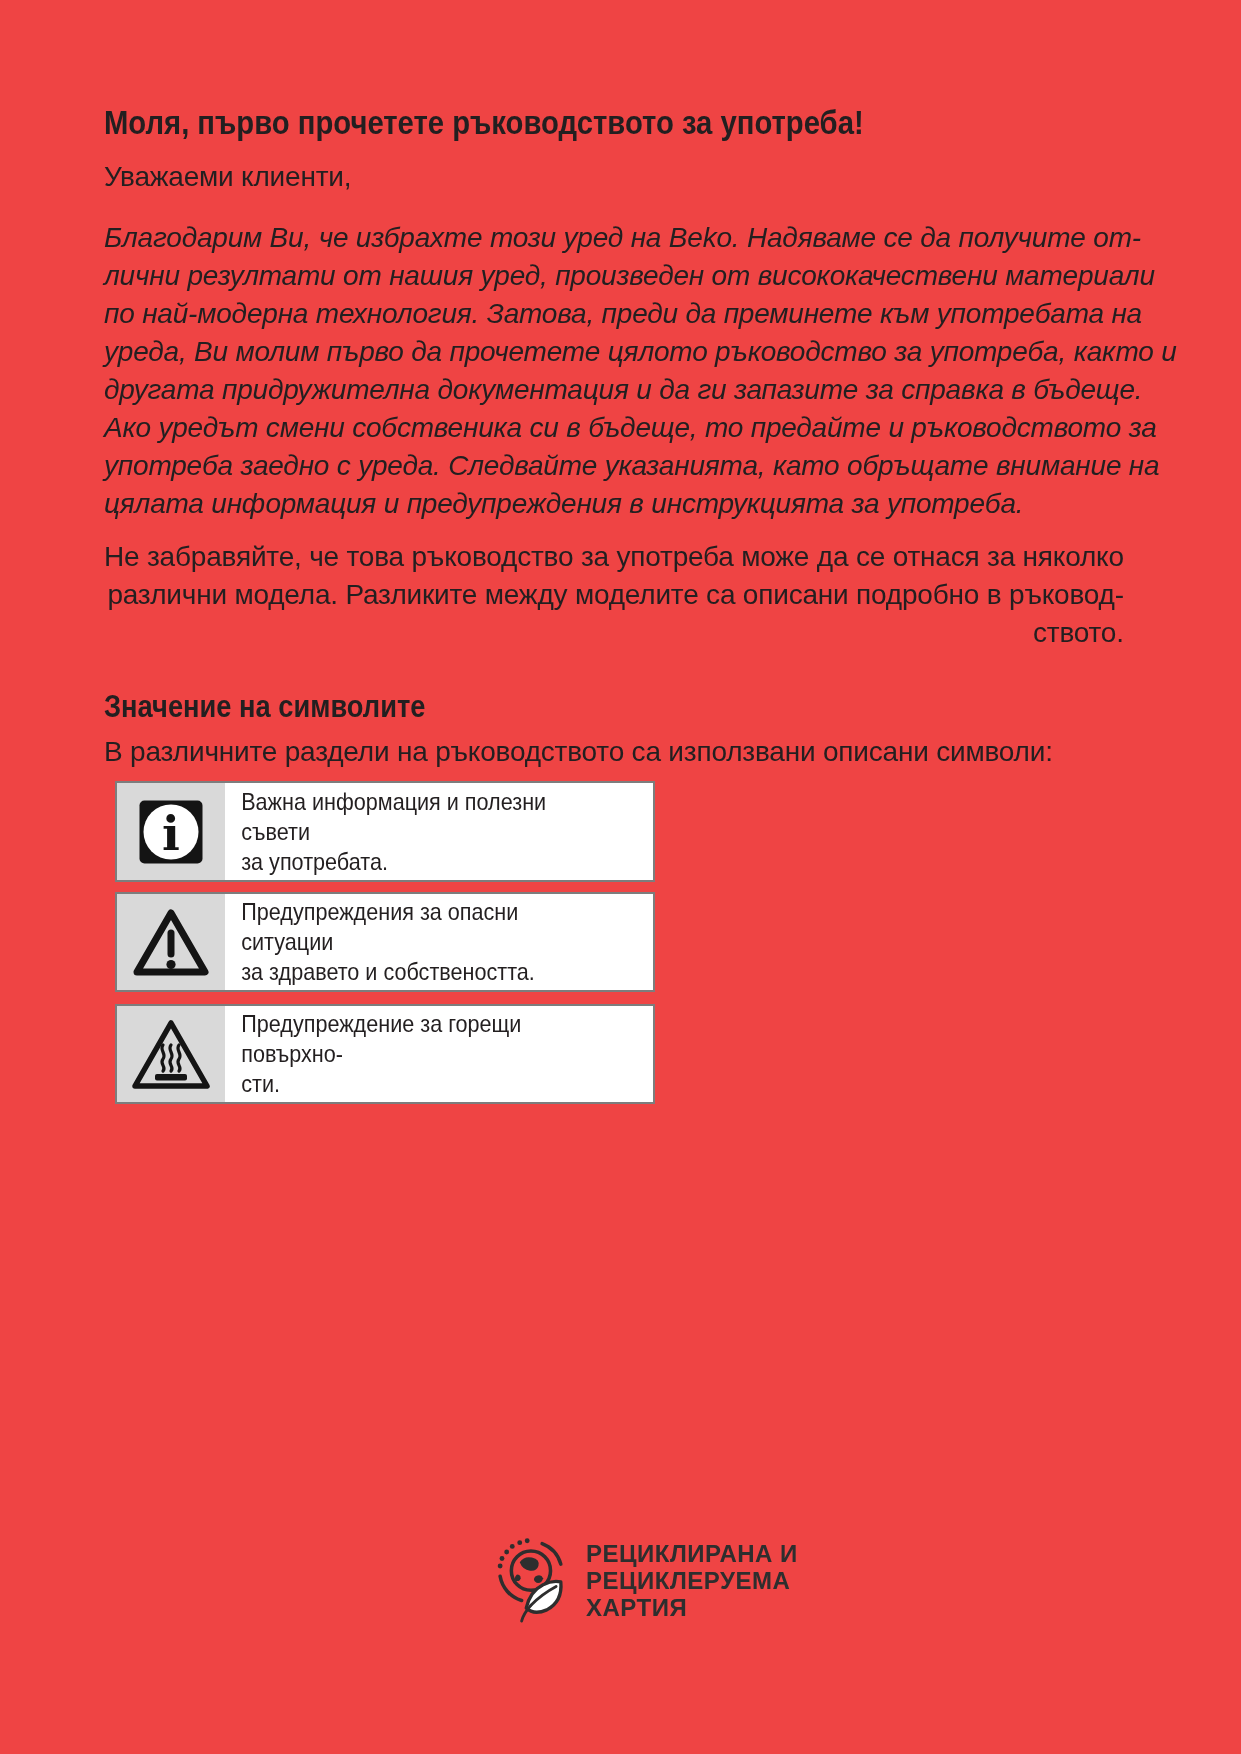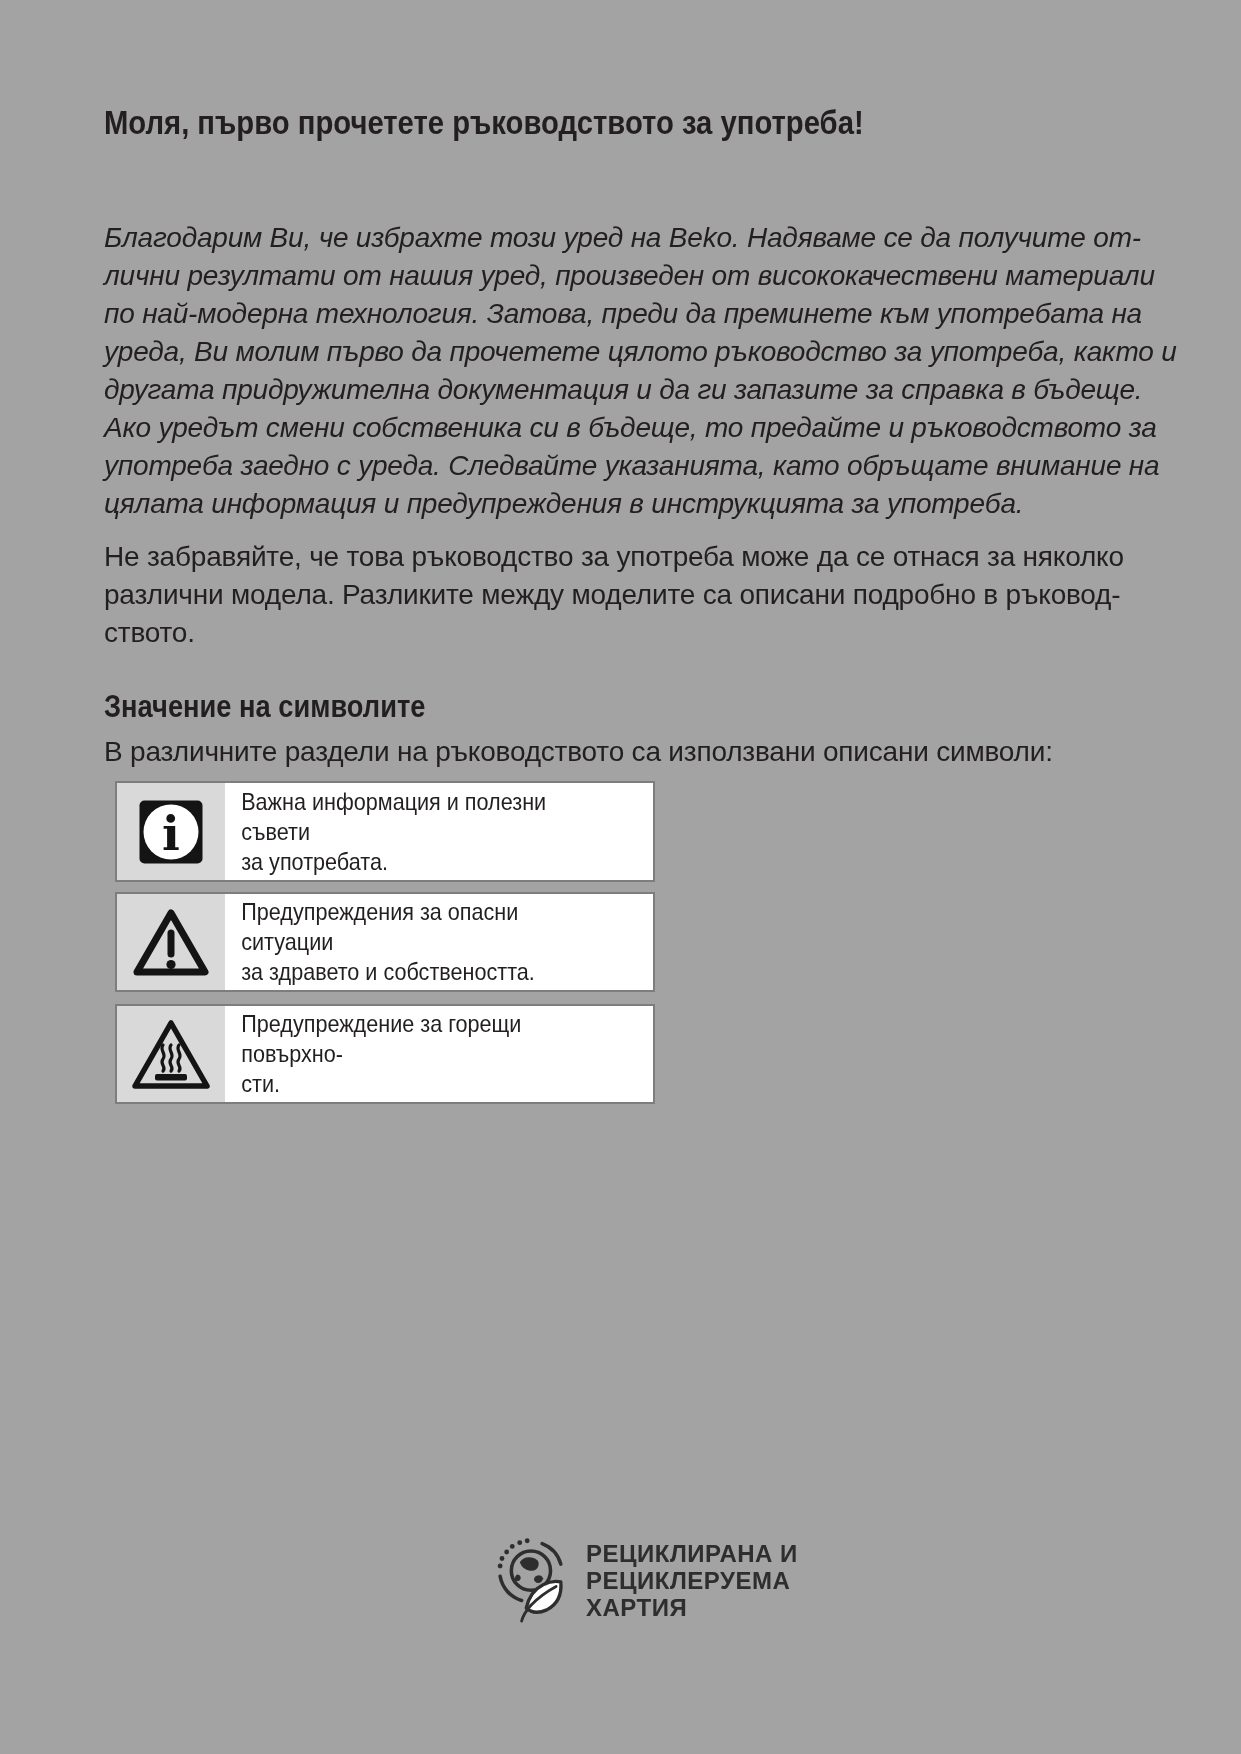--- a/index.html
+++ b/index.html
@@ -1,36 +1,36 @@
 <!DOCTYPE html>
 <html lang="bg"><head>
 <meta charset="utf-8">
 <style>
   html,body{margin:0;padding:0;background:#ffffff;}
   .page{
     position:relative;
     width:1241px;height:1754px;
-    background:#a3a3a3;
+    background:#ef4444;
     font-family:"Liberation Sans", sans-serif;
     color:#231f20;
     overflow:hidden;
   }
   .title{
     position:absolute;left:104px;top:100px;margin:0;
     font-size:34px;font-weight:bold;line-height:44px;
     white-space:pre-line;transform:scaleX(0.86);transform-origin:0 50%;
   }
   .body{
     position:absolute;left:104px;margin:0;
     font-size:28px;font-weight:normal;line-height:38px;
     white-space:pre-line;letter-spacing:-0.2px;
   }
   .salutation{top:158px;}
   .para1{top:219px;font-style:italic;}
-  .para2{top:538px;}
+  .para2{top:538px;text-align:right;}
   .h2{
     position:absolute;left:104px;top:686px;margin:0;
     font-size:31px;font-weight:bold;line-height:42px;
     transform:scaleX(0.88);transform-origin:0 50%;
   }
   .symbols-intro{top:733px;}
   .symbox{
     position:absolute;left:115px;width:540px;
     border:2px solid #7d7d7d;background:#ffffff;
     box-sizing:border-box;display:flex;align-items:stretch;
@@ -60,20 +60,21 @@
   }
   svg{display:block;}
 </style>
 </head>
 <body>
 
 <div class="page">
 
   <h1 class="title">Моля, първо прочетете ръководството за употреба!</h1>
 
+  <p class="body salutation">Уважаеми клиенти,</p>
 
   <p class="body para1">Благодарим Ви, че избрахте този уред на Beko. Надяваме се да получите от-
 лични резултати от нашия уред, произведен от висококачествени материали
 по най-модерна технология. Затова, преди да преминете към употребата на
 уреда, Ви молим първо да прочетете цялото ръководство за употреба, както и
 другата придружителна документация и да ги запазите за справка в бъдеще.
 Ако уредът смени собственика си в бъдеще, то предайте и ръководството за
 употреба заедно с уреда. Следвайте указанията, като обръщате внимание на
 цялата информация и предупреждения в инструкцията за употреба.</p>
 

